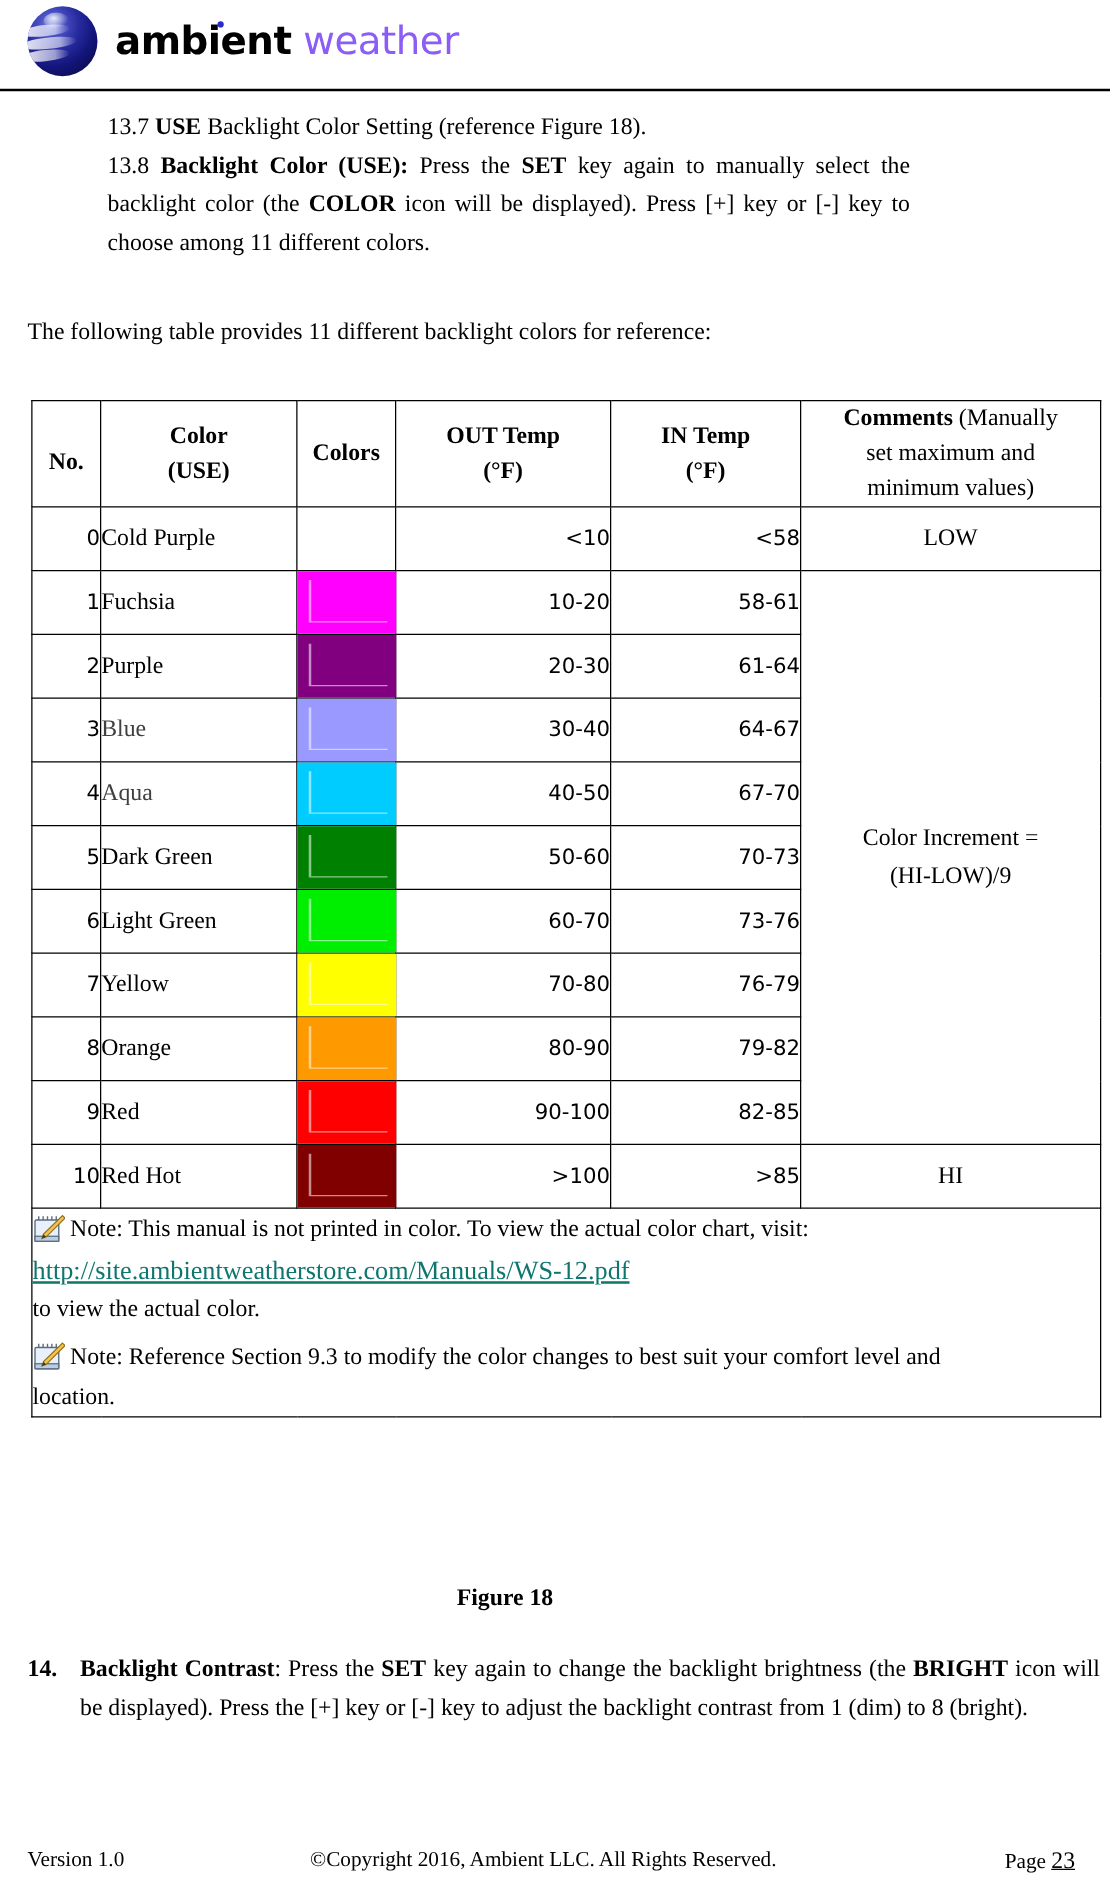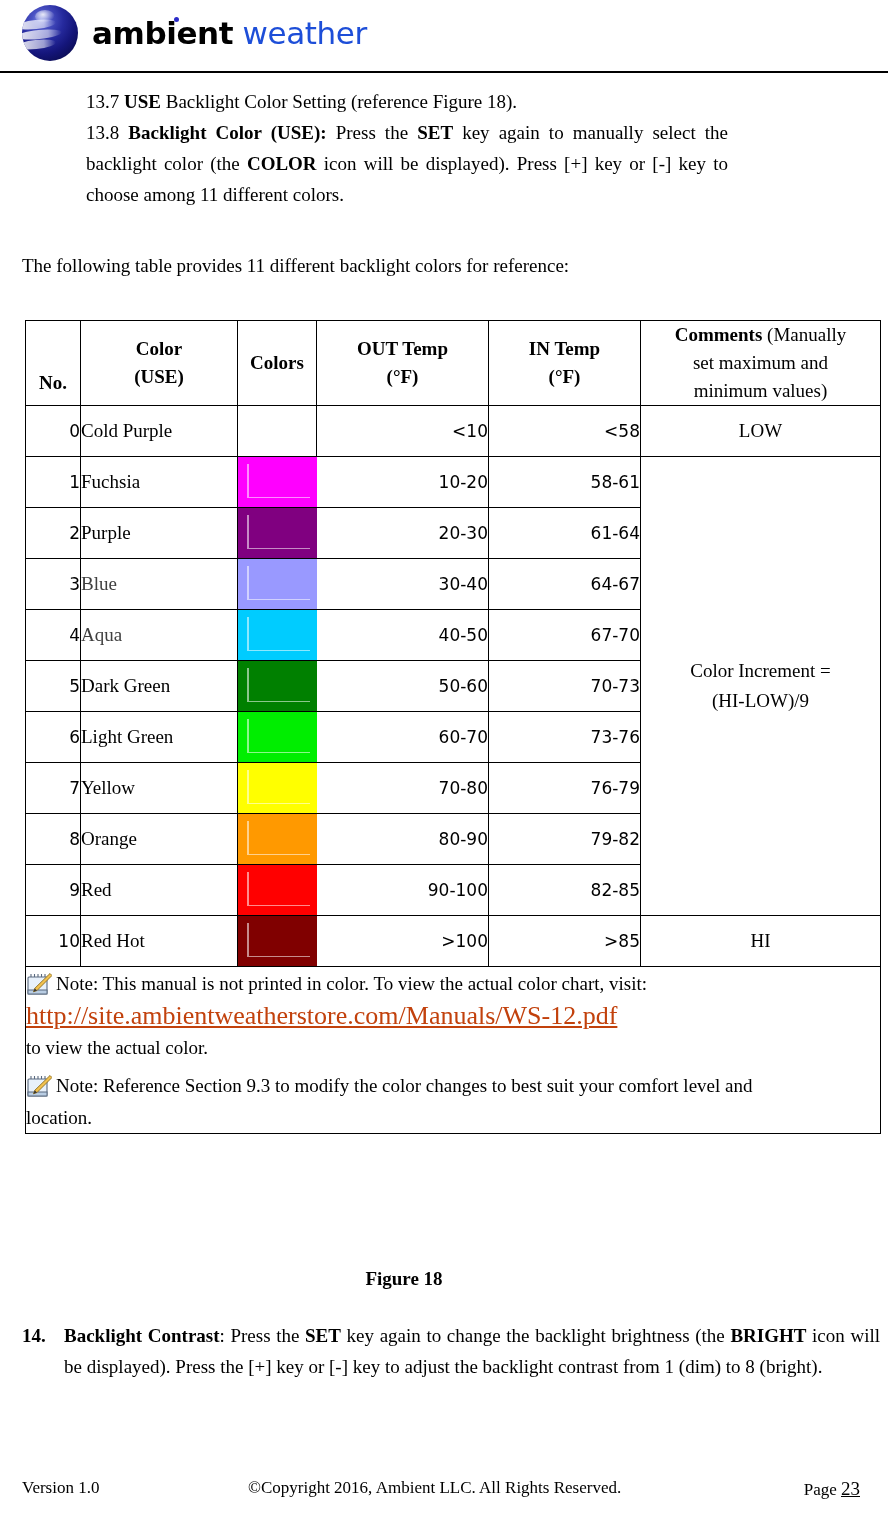--- a/index.html
+++ b/index.html
@@ -59,21 +59,21 @@
   }
   .logo-text {
     margin-left: 14px;
     font-family: "DejaVu Sans", sans-serif;
     font-size: 31px;
     letter-spacing: -0.4px;
     white-space: nowrap;
     line-height: 1;
   }
   .logo-text .brand-a { font-weight: bold; color: #000000; }
-  .logo-text .brand-b { font-weight: normal; color: #1d4ed8; }
+  .logo-text .brand-b { font-weight: normal; color: #8b5cf6; }
   .logo-dot {
     position: absolute;
     width: 5px; height: 5px;
     border-radius: 50%;
     background: #2b2bc8;
     left: 152px; top: 12px;
   }
   .header-rule {
     position: absolute;
     left: 0; top: 71px;
@@ -130,21 +130,21 @@
 
   .th-cell {
     text-align: center;
     font-size: 19px;
     line-height: 28px;
     padding: 8px 4px;
     font-weight: bold;
   }
   .th-cell.no-cell {
     vertical-align: bottom;
-    padding-bottom: 8px;
+    padding-bottom: 21px;
   }
   .th-cell .reg { font-weight: normal; }
 
   .td-no {
     text-align: right;
     padding: 6px 8px 6px 4px;
     font-family: "DejaVu Sans", sans-serif;
     font-size: 17px;
   }
   .td-name {
@@ -193,23 +193,23 @@
   .notes-cell {
     padding: 14px 10px 14px 10px;
     text-align: left;
   }
   .note-line {
     font-size: 19px;
     line-height: 34px;
     margin: 0;
   }
   .note-link {
-    color: #c2410c;
+    color: #0f766e;
     text-decoration: underline;
-    font-size: 26px;
+    font-size: 21px;
     line-height: 30px;
     display: inline-block;
     margin: 0;
     word-break: break-all;
   }
   .note-icon {
     display: inline-block;
     width: 26px; height: 24px;
     position: relative;
     vertical-align: -6px;

